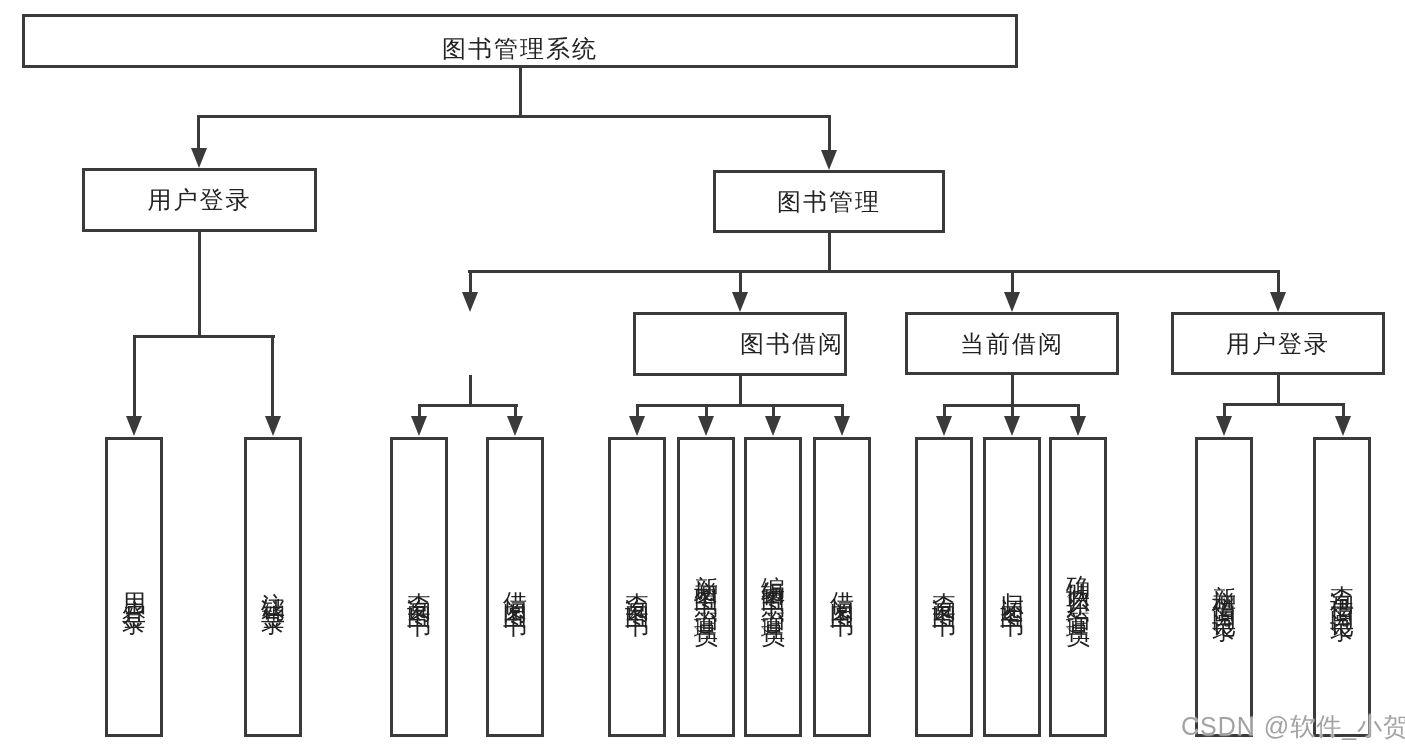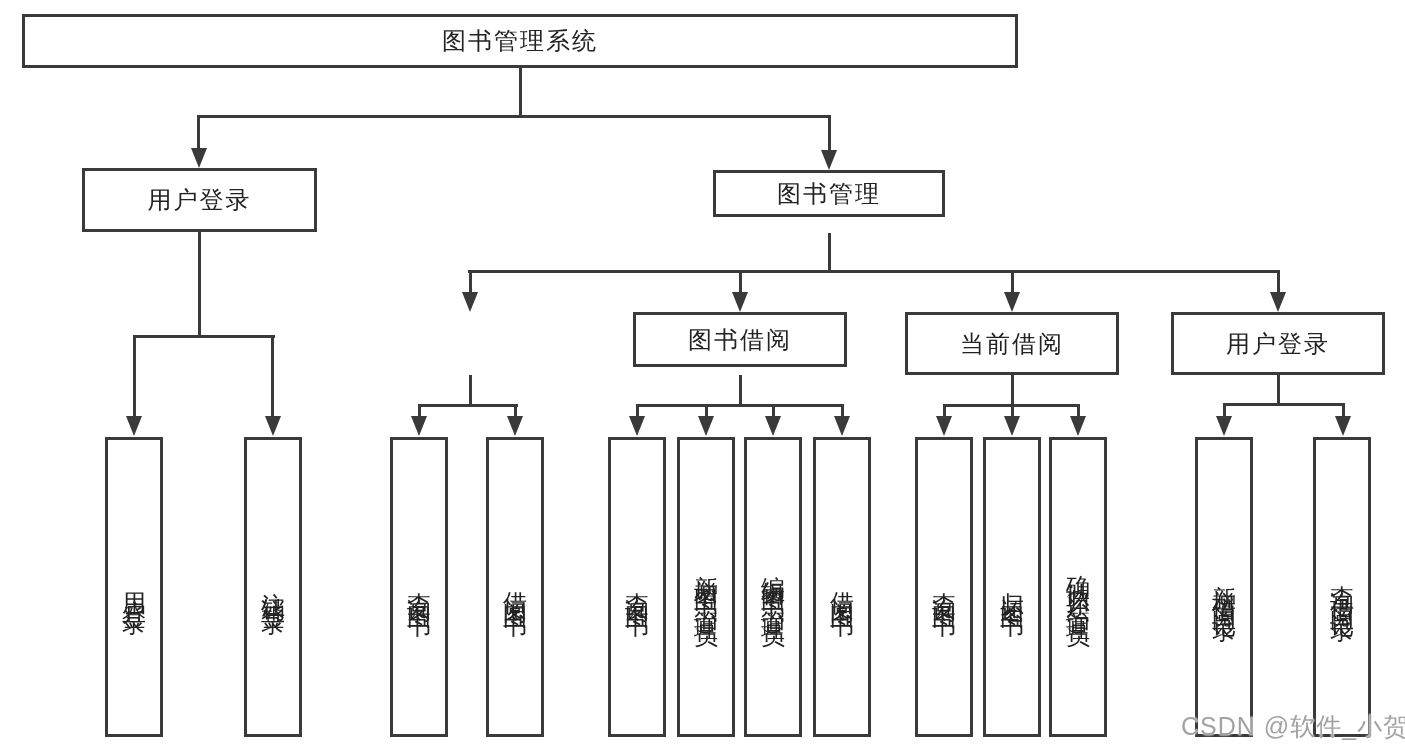--- a/index.html
+++ b/index.html
@@ -33,35 +33,35 @@
     position:absolute;left:1181px;top:710px;font-size:25px;color:#a2a2a2;
     white-space:nowrap;z-index:5;letter-spacing:1px;
     text-shadow:0 0 2px #ffffff,0 0 2px #ffffff;
   }
 </style>
 </head>
 <body>
 
 <div class="stage">
 
-  <div class="node" style="left:22px;top:14px;width:996px;height:54px;">
+  <div class="node" style="left:22px;top:14px;width:996px;height:54px;align-items:flex-end;">
     <span>图书管理系统</span>
   </div>
 
   <div class="vl" style="left:519px;top:68px;height:50px;"></div>
   <div class="hl" style="left:197px;top:115px;width:634px;"></div>
   <div class="vl" style="left:197px;top:115px;height:36px;"></div>
   <div class="ah" style="left:191px;top:148px;"></div>
   <div class="vl" style="left:828px;top:115px;height:38px;"></div>
   <div class="ah" style="left:821px;top:150px;"></div>
 
   <div class="node" style="left:82px;top:168px;width:235px;height:64px;">
     <span>用户登录</span>
   </div>
-  <div class="node" style="left:713px;top:170px;width:232px;height:47px;">
+  <div class="node" style="left:713px;top:170px;width:232px;height:63px;">
     <span>图书管理</span>
   </div>
 
   <div class="vl" style="left:198px;top:232px;height:106px;"></div>
   <div class="hl" style="left:133px;top:335px;width:142px;"></div>
   <div class="vl" style="left:133px;top:335px;height:83px;"></div>
   <div class="ah" style="left:126px;top:416px;"></div>
   <div class="vl" style="left:271px;top:335px;height:83px;"></div>
   <div class="ah" style="left:265px;top:416px;"></div>
 
@@ -69,21 +69,21 @@
   <div class="hl" style="left:468px;top:270px;width:812px;"></div>
   <div class="vl" style="left:469px;top:270px;height:25px;"></div>
   <div class="ah" style="left:462px;top:292px;"></div>
   <div class="vl" style="left:739px;top:270px;height:25px;"></div>
   <div class="ah" style="left:732px;top:292px;"></div>
   <div class="vl" style="left:1011px;top:270px;height:25px;"></div>
   <div class="ah" style="left:1004px;top:292px;"></div>
   <div class="vl" style="left:1277px;top:270px;height:25px;"></div>
   <div class="ah" style="left:1270px;top:292px;"></div>
 
-  <div class="node" style="left:633px;top:312px;width:214px;height:55px;">
+  <div class="node" style="left:633px;top:312px;width:214px;height:64px;justify-content:flex-end;">
     <span>图书借阅</span>
   </div>
   <div class="node" style="left:905px;top:312px;width:214px;height:63px;">
     <span>当前借阅</span>
   </div>
   <div class="node" style="left:1171px;top:312px;width:214px;height:63px;">
     <span>用户登录</span>
   </div>
 
   <div class="vl" style="left:469px;top:375px;height:32px;"></div>

